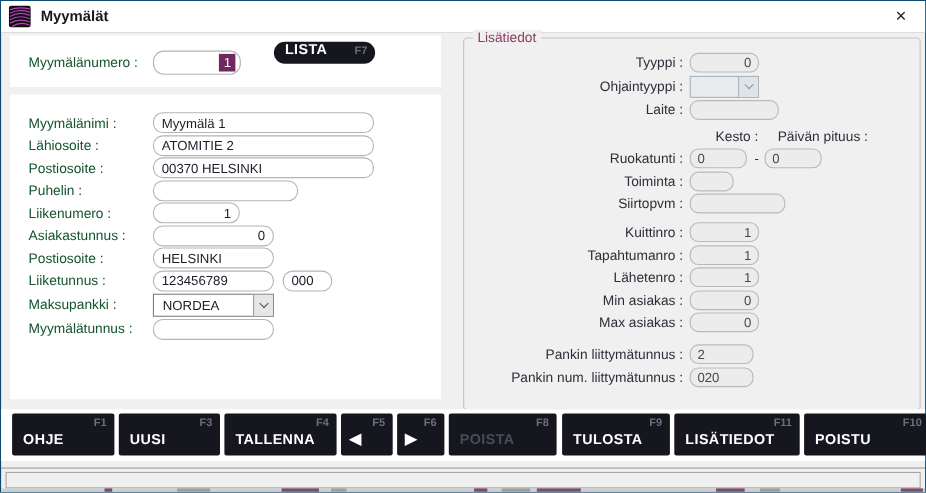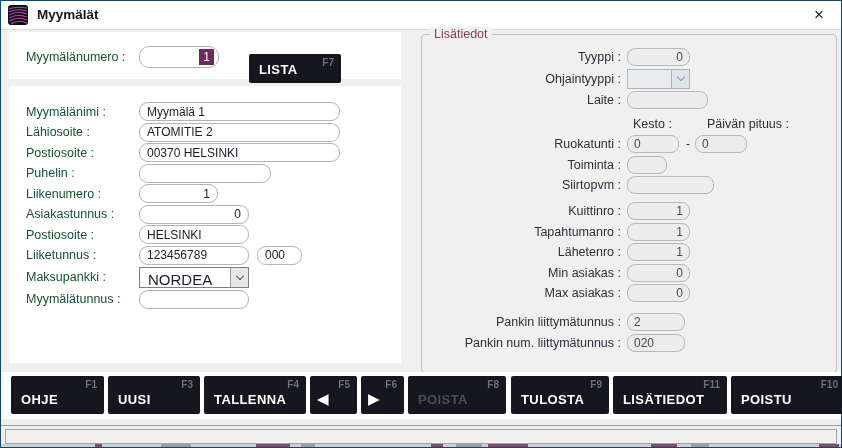--- a/index.html
+++ b/index.html
@@ -58,34 +58,34 @@
   }
   .sel {
     background: #6e2a5e; color: #fff; font-size: 12px;
     padding: 1px 4px; line-height: 14px;
   }
   
   .dark-btn {
     position: relative; background: #16161f; border-radius: 2px;
     color: #fff; cursor: default;
   }
-  .lista-btn { position: absolute; left: 240px; top: 22px; width: 92px; height: 29px; }
+  .lista-btn { position: absolute; left: 240px; top: 6px; width: 92px; height: 20px; border-radius: 11px; }
   .btn-label {
     position: absolute; left: 10px; bottom: 6px;
     font-size: 13px; font-weight: 700; letter-spacing: .4px;
   }
   .btn-fkey {
     position: absolute; right: 7px; top: 3px;
     font-size: 10px; font-weight: 600; color: #6e6e7c;
   }
   
   .combo {
     display: flex; height: 21px; border: 1px solid #7f7f7f; background: #fff;
   }
-  .combo .cval { flex: 1; font-size: 15px; color: #1c1c28; padding: 3px 0 0 8px; }
+  .combo .cval { flex: 1; font-size: 12px; color: #1c1c28; padding: 3px 0 0 8px; }
   .combo .cbtn {
     width: 18px; background: #e6e6e6; border-left: 1px solid #9a9a9a;
     display: flex; align-items: center; justify-content: center;
   }
   .chev {
     width: 6px; height: 6px; border-right: 1.6px solid #555; border-bottom: 1.6px solid #555;
     transform: rotate(45deg); margin-top: -3px;
   }
   .combo.dis { background: #e9ecef; border-color: #a9b4be; }
   .combo.dis .cbtn { background: #dfe4e8; border-left-color: #a9b4be; }
@@ -102,21 +102,21 @@
   .grow { display: flex; align-items: center; height: 18px; margin-bottom: 2.5px; }
   .glabel { width: 205px; text-align: right; font-size: 12.5px; color: #2e2e3a; padding-right: 6px; flex: none; }
   .gbox {
     height: 18px; border: 1px solid #b9b9b9; border-radius: 8px;
     background: #ececec; font-size: 12px; color: #4a4a4a;
     padding: 0 6px; font-family: inherit; outline: none;
   }
   .gbox.r { text-align: right; }
   .gw-63 { width: 63px; } .gw-81 { width: 81px; } .gw-52 { width: 52px; }
   .gw-40 { width: 40px; } .gw-87 { width: 87px; } .gw-58 { width: 58px; }
-  .hdr-row { display: flex; height: 16px; margin: 8px 0 2px 0; }
+  .hdr-row { display: flex; height: 16px; margin: 8px 0 2px 0; text-align: center; }
   .hdr-spacer { width: 211px; flex: none; }
   .hdr1 { width: 74px; font-size: 12.5px; color: #2e2e3a; }
   .hdr2 { font-size: 12.5px; color: #2e2e3a; }
   .dash { font-size: 12px; color: #2e2e3a; margin: 0 5px 0 7px; }
   .gap-lg { margin-top: 8px; }
   .gap-xl { margin-top: 11px; }
   
   .toolbar {
     position: absolute; left: 0; top: 371px; width: 840px; height: 47px;
     background: #ffffff; display: flex; align-items: flex-start; padding: 4px 0 0 10px;

